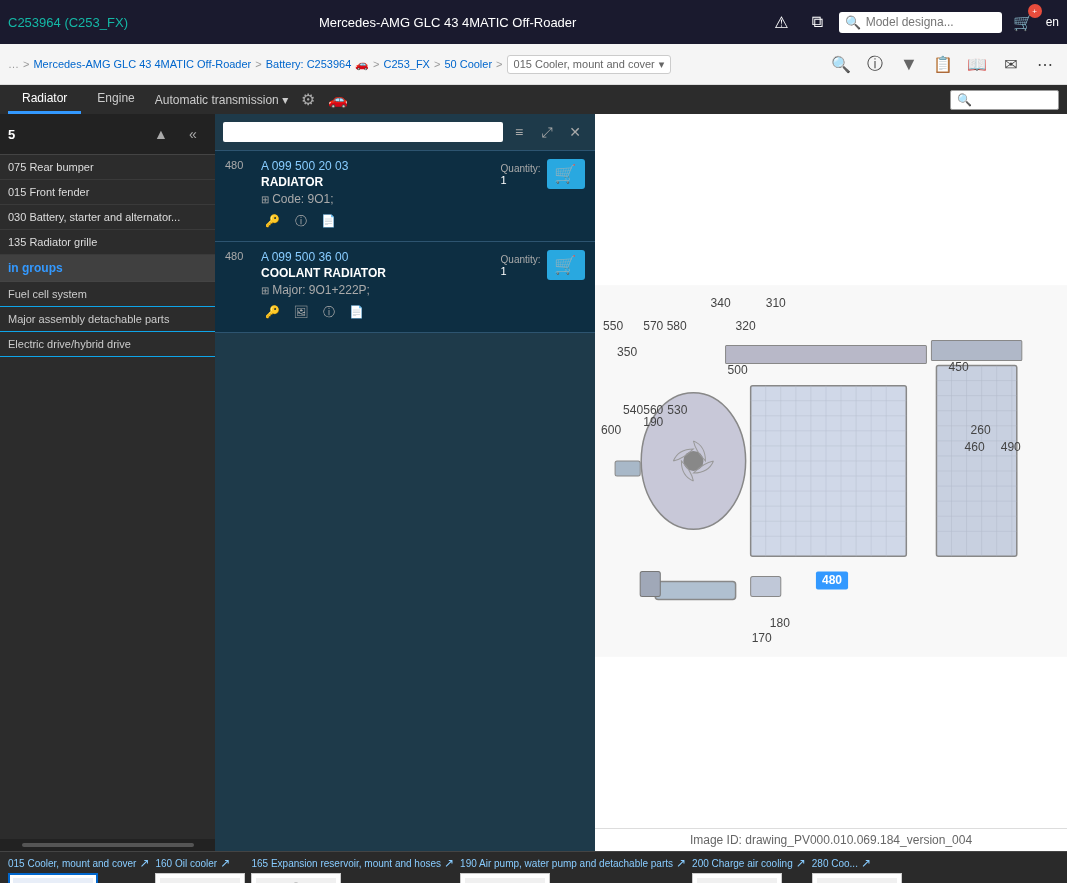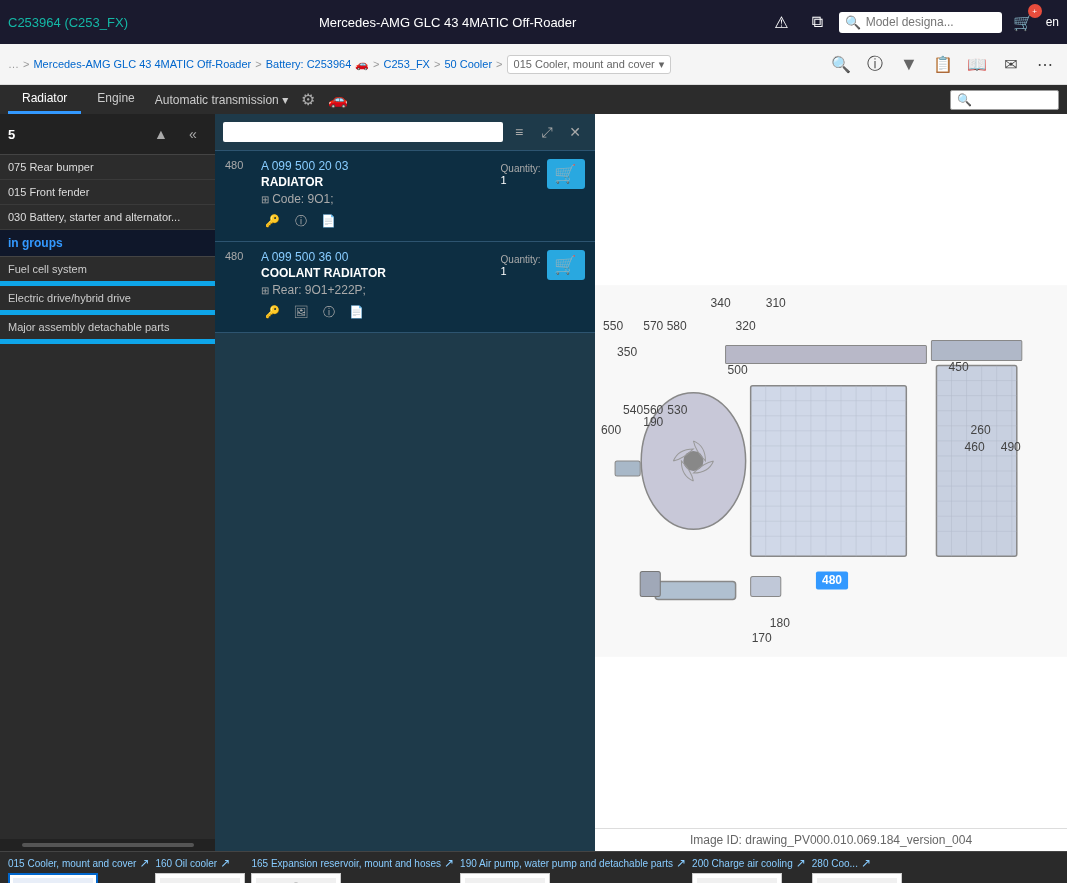--- a/index.html
+++ b/index.html
@@ -135,28 +135,28 @@
       color: #ddd;
       cursor: pointer;
       border-bottom: 1px solid #3a3a3a;
       font-size: 11px;
     }
     .sidebar-section-title {
       padding: 6px 8px;
       color: #3399ff;
       font-size: 12px;
       font-weight: bold;
-      background: #0f172a;
+      background: #404040;
       border-bottom: 1px solid #444;
     }
     .sidebar-group-item {
       padding: 6px 8px;
       color: #ccc;
       cursor: pointer;
-      border-bottom: 5px solid #0ea5e9;
+      border-bottom: 1px solid #0ea5e9;
       font-size: 11px;
     }
     .sidebar-scroll-area {
       flex: 1;
       overflow-y: auto;
     }
     .sidebar-scroll-area::-webkit-scrollbar { width: 6px; }
     .sidebar-scroll-area::-webkit-scrollbar-thumb { background: #555; }
 
     
@@ -333,24 +333,25 @@
       <span class="sidebar-header-title">5</span>
       <div class="sidebar-header-icons">
         <button class="icon-btn" style="color:#aaa;font-size:14px;">▲</button>
         <button class="icon-btn" style="color:#aaa;font-size:14px;">«</button>
       </div>
     </div>
     <div class="sidebar-scroll-area">
       <div class="sidebar-nav-item">075 Rear bumper</div>
       <div class="sidebar-nav-item">015 Front fender</div>
       <div class="sidebar-nav-item">030 Battery, starter and alternator...</div>
+      <div class="sidebar-nav-item">135 Radiator grille</div>
       <div class="sidebar-section-title">in groups</div>
       <div class="sidebar-group-item">Fuel cell system</div>
+      <div class="sidebar-group-item">Major assembly detachable parts</div>
       <div class="sidebar-group-item">Electric drive/hybrid drive</div>
-      <div class="sidebar-group-item">Major assembly detachable parts</div>
     </div>
 
     <div style="height:12px;background:#222;display:flex;align-items:center;justify-content:center;">
       <div style="width:80%;height:4px;background:#555;border-radius:2px;"></div>
     </div>
   </div>
 
   <div class="parts-panel">
     <div class="parts-search-bar">
       <input type="text" placeholder="" style="flex: 1 1 0%;">
@@ -387,21 +388,21 @@
       </div>
 
       <div class="part-item selected">
         <div class="part-item-top">
           <span class="part-number">480</span>
           <div class="part-code-block">
             <div class="part-code">A 099 500 36 00</div>
             <div class="part-name">COOLANT RADIATOR</div>
             <div class="part-details">
               <span style="font-size:10px;">⊞</span>
-              <span>Rear: 9O1+222P;</span>
+              <span>Major: 9O1+222P;</span>
             </div>
             <div class="part-icons">
               <button class="parts-icon-btn" style="color:#aaa;font-size:12px;">🔑</button>
               <button class="parts-icon-btn" style="color:#aaa;font-size:12px;">🖼</button>
               <button class="parts-icon-btn" style="color:#aaa;font-size:12px;">ⓘ</button>
               <button class="parts-icon-btn" style="color:#aaa;font-size:12px;">📄</button>
             </div>
           </div>
           <div class="qty-block">
             <div>

